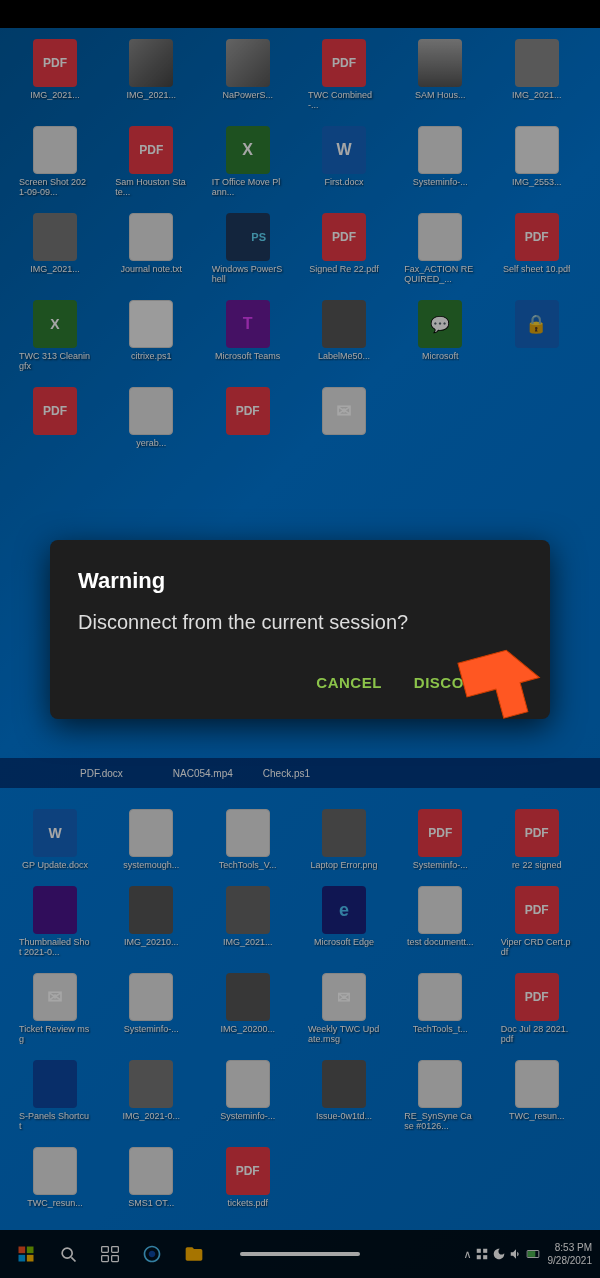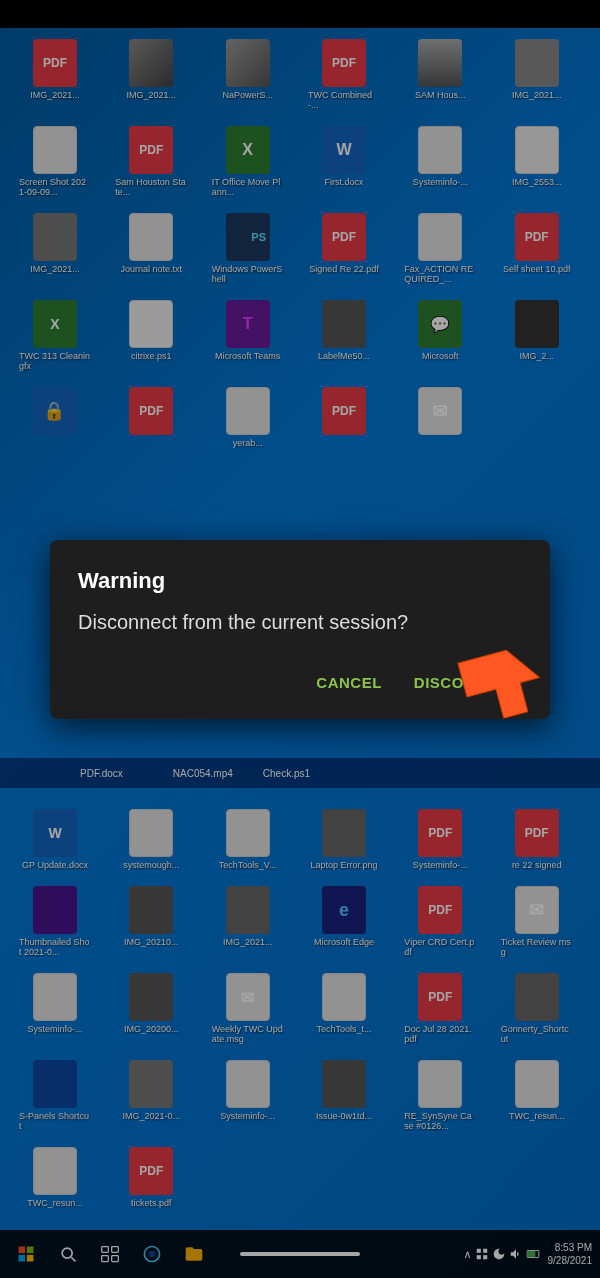--- a/index.html
+++ b/index.html
@@ -374,24 +374,20 @@
       <div class="icon-label">LabelMe50...</div>
     </div>
     <div class="icon-item">
       <div class="icon-box green">
           <span style="font-size:16px;">💬</span>
         </div>
       <div class="icon-label">Microsoft</div>
     </div>
 
     <div class="icon-item">
-      <div class="icon-box gray" style="background:#333;"></div>
-      <div class="icon-label">IMG_2...</div>
-    </div>
-    <div class="icon-item">
       <div class="icon-box blue" style="background:#1565c0;">
           <span style="font-size:18px;">🔒</span>
         </div>
       <div class="icon-label"></div>
     </div>
     <div class="icon-item">
       <div class="icon-box pdf">
           <span style="font-size:12px;font-weight:bold;">PDF</span>
         </div>
       <div class="icon-label"></div>
@@ -461,20 +457,24 @@
       <div class="icon-box gray" style="background:#666;"></div>
       <div class="icon-label">IMG_2021...</div>
     </div>
     <div class="icon-item-bottom icon-item">
       <div class="icon-box blue" style="background:#1a237e;">
           <span style="font-size:18px;color:#4fc3f7;">e</span>
         </div>
       <div class="icon-label">Microsoft Edge</div>
     </div>
     <div class="icon-item-bottom icon-item">
+      <div class="icon-box white-doc" style="background:#e0e0e0;"></div>
+      <div class="icon-label">test documentt...</div>
+    </div>
+    <div class="icon-item-bottom icon-item">
       <div class="icon-box pdf">
           <span style="font-size:12px;font-weight:bold;">PDF</span>
         </div>
       <div class="icon-label">Viper CRD Cert.pdf</div>
     </div>
     <div class="icon-item-bottom icon-item">
       <div class="icon-box white-doc" style="background:#e0e0e0;font-size:18px;">✉</div>
       <div class="icon-label">Ticket Review msg</div>
     </div>
     <div class="icon-item-bottom icon-item">
@@ -493,24 +493,20 @@
       <div class="icon-box white-doc" style="background:#e0e0e0;"></div>
       <div class="icon-label">TechTools_t...</div>
     </div>
     <div class="icon-item-bottom icon-item">
       <div class="icon-box pdf">
           <span style="font-size:12px;font-weight:bold;">PDF</span>
         </div>
       <div class="icon-label">Doc Jul 28 2021.pdf</div>
     </div>
     <div class="icon-item-bottom icon-item">
-      <div class="icon-box gray" style="background:#666;"></div>
-      <div class="icon-label">Gonnerty_Shortcut</div>
-    </div>
-    <div class="icon-item-bottom icon-item">
       <div class="icon-box blue" style="background:#0d47a1;"></div>
       <div class="icon-label">S-Panels Shortcut</div>
     </div>
     <div class="icon-item-bottom icon-item">
       <div class="icon-box gray" style="background:#777;"></div>
       <div class="icon-label">IMG_2021-0...</div>
     </div>
     <div class="icon-item-bottom icon-item">
       <div class="icon-box white-doc" style="background:#e0e0e0;"></div>
       <div class="icon-label">Systeminfo-...</div>
@@ -523,20 +519,24 @@
       <div class="icon-box white-doc" style="background:#e0e0e0;"></div>
       <div class="icon-label">RE_SynSyne Case #0126...</div>
     </div>
     <div class="icon-item-bottom icon-item">
       <div class="icon-box white-doc" style="background:#e0e0e0;"></div>
       <div class="icon-label">TWC_resun...</div>
     </div>
     <div class="icon-item-bottom icon-item">
       <div class="icon-box white-doc" style="background:#e0e0e0;"></div>
       <div class="icon-label">TWC_resun...</div>
+    </div>
+    <div class="icon-item-bottom icon-item">
+      <div class="icon-box white-doc" style="background:#e0e0e0;"></div>
+      <div class="icon-label">SMS1 OT...</div>
     </div>
     <div class="icon-item-bottom icon-item">
       <div class="icon-box pdf">
           <span style="font-size:12px;font-weight:bold;">PDF</span>
         </div>
       <div class="icon-label">tickets.pdf</div>
     </div>
   </div>
 
   <div class="taskbar">

